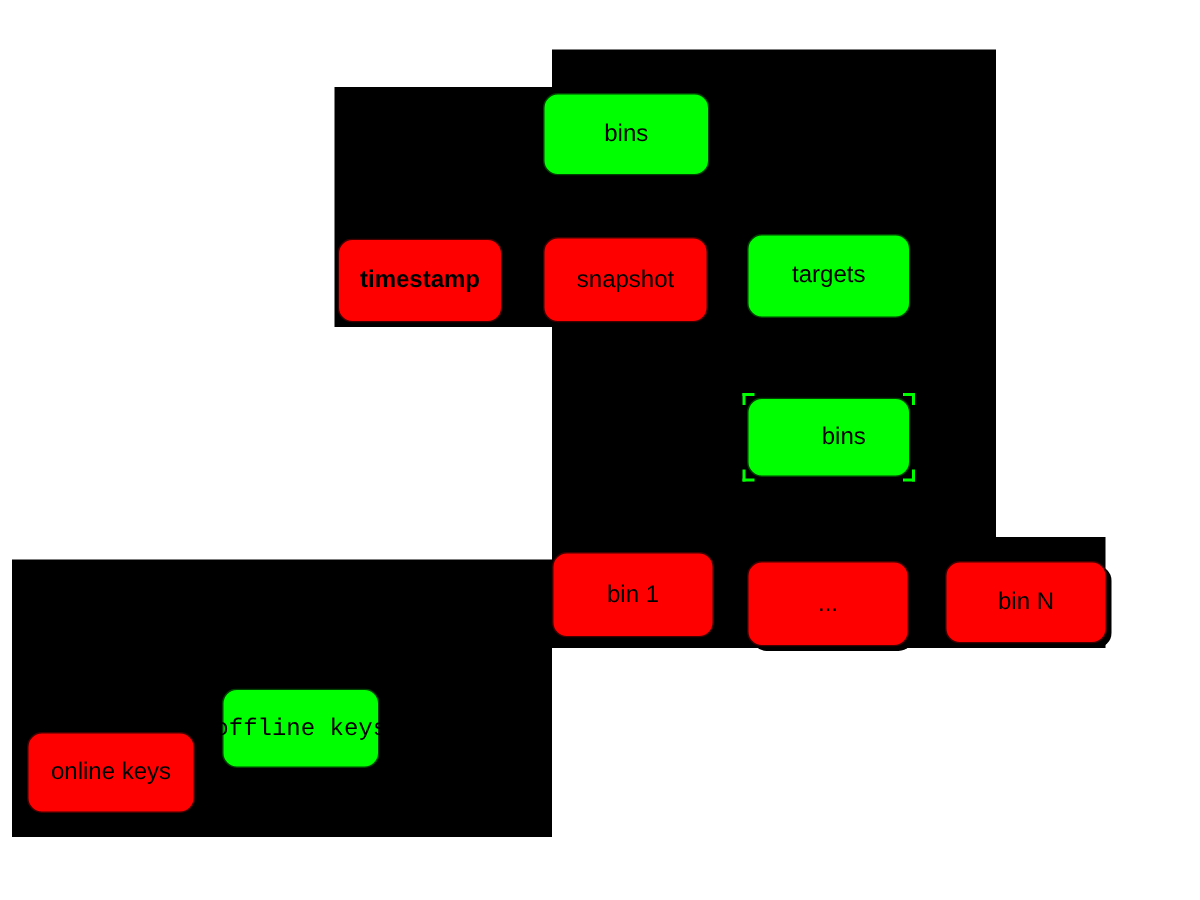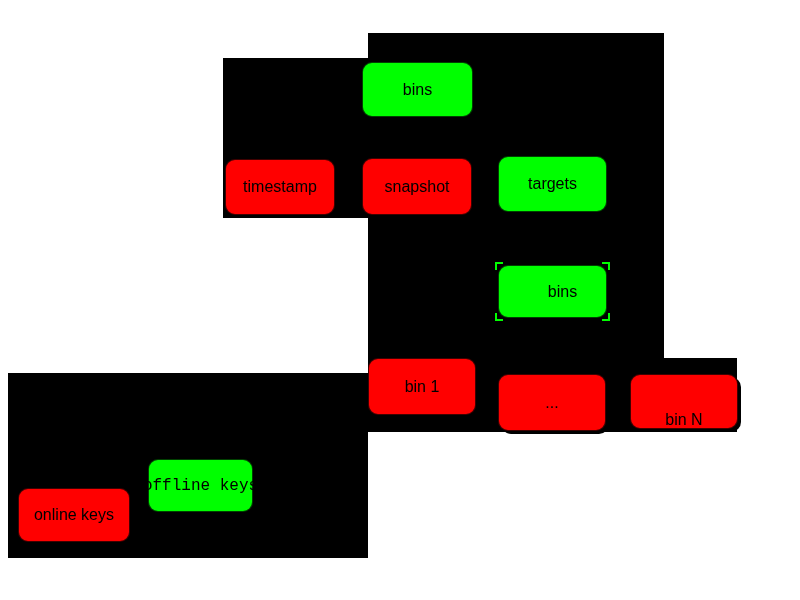--- a/index.html
+++ b/index.html
@@ -35,27 +35,27 @@
     color: #000000;
     font-size: 16px;
     line-height: 1;
     box-sizing: border-box;
     white-space: nowrap;
   }
   .node[data-keytype="online"]  { background: #ff0000; }
   .node[data-keytype="offline"] { background: #00ff00; }
 
   .node-root      { left: 362px; top: 62px;  width: 111px; height: 55px; }
-  .node-timestamp { left: 225px; top: 159px; width: 110px; height: 56px; }
+  .node-timestamp { left: 225px; top: 159px; width: 110px; height: 56px; font-weight: bold; }
   .node-snapshot  { left: 362px; top: 158px; width: 110px; height: 57px; justify-content: center; }
   .node-targets   { left: 498px; top: 156px; width: 109px; height: 56px; text-align: center; }
   .node-bins      { left: 498px; top: 265px; width: 109px; height: 53px; padding-left: 20px; }
-  .node-bin1      { left: 368px; top: 358px; width: 108px; height: 57px; }
+  .node-bin1      { left: 368px; top: 368px; width: 108px; height: 57px; }
   .node-binmore   { left: 498px; top: 374px; width: 108px; height: 57px; }
-  .node-binN      { left: 630px; top: 374px; width: 108px; height: 55px; align-items: flex-end; }
+  .node-binN      { left: 630px; top: 374px; width: 108px; height: 55px; }
   .node-online    { left: 18px;  top: 488px; width: 112px; height: 54px; }
   .node-offline   { left: 148px; top: 459px; width: 105px; height: 53px; font-family: Liberation Mono, monospace; }
 
   
   .corner {
     position: absolute;
     width: 6px;
     height: 6px;
   }
   .corner.tl { left: -4px;  top: -4px;    border-left: 2px solid #00ff00;  border-top: 2px solid #00ff00; }

